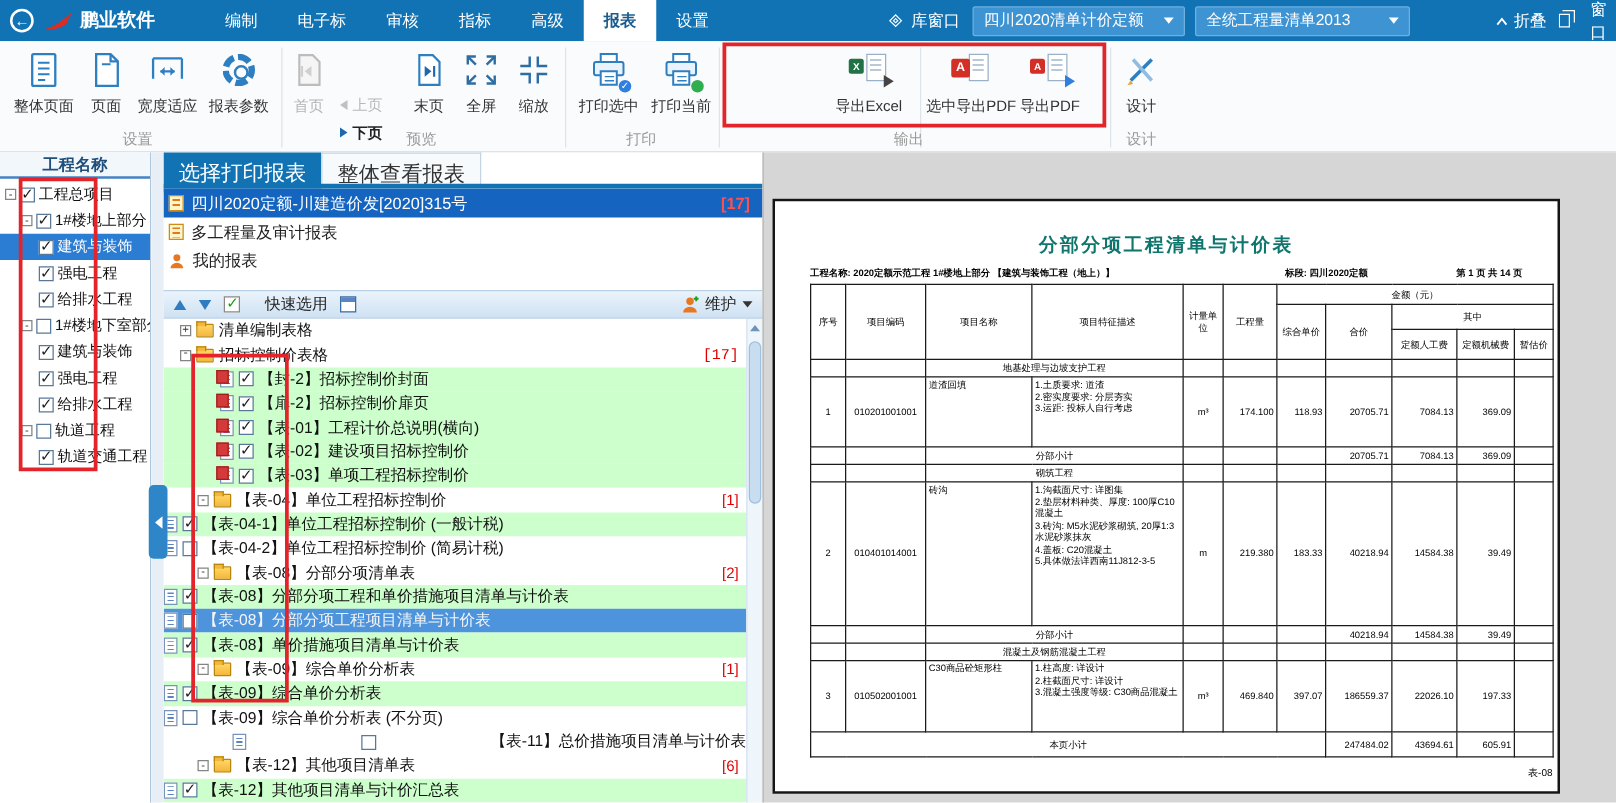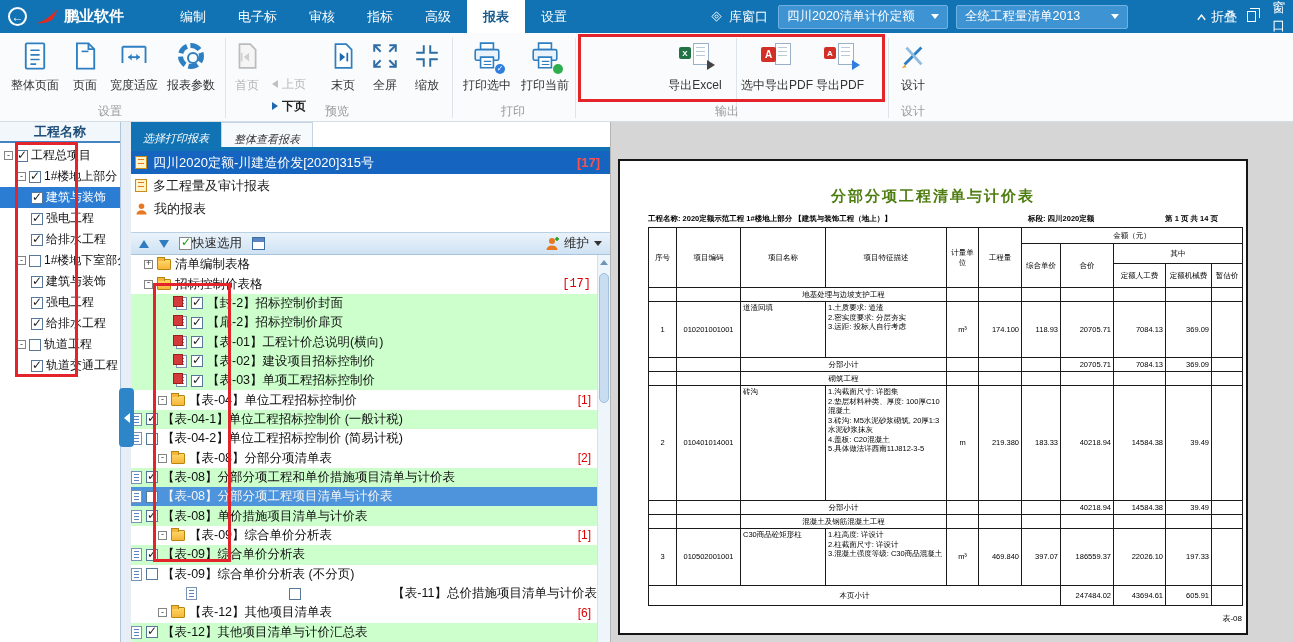--- a/index.html
+++ b/index.html
@@ -64,22 +64,22 @@
   .exp { width:9px; height:9px; border:1px solid #848484; background:#fff; flex:none;
     display:flex; align-items:center; justify-content:center; font-size:9px; line-height:1; color:#333; }
   .exp.m::after { content:"-"; margin-top:-1px; } .exp.p::after { content:"+"; margin-top:-1px; }
   .cb { width:12px; height:12px; background:#fff; border:1px solid #58789a; position:relative; flex:none; }
   .cb.on::after { content:"✓"; position:absolute; left:0px; top:-3px; font-size:12px; font-weight:bold; color:#1a1a1a; }
   .pad0 { padding-left:4px; } .pad1 { padding-left:17px; } .pad2 { padding-left:31px; }
 
   #midpanel { position:absolute; left:121px; top:122px; width:489px; height:520px; background:#fff; }
   .mstrip { position:absolute; left:0; top:0; width:10px; height:520px; background:#E7EEF6; }
   .tabbar { position:absolute; left:10px; top:0; width:479px; height:25px; display:flex; }
-  .ptab { height:25px; padding:16px 12px; display:flex; align-items:center; font-size:11px;
-    background:#F6FAFD; color:#333; border:1px solid #c3d5e4; border-bottom:none;font-style:italic; }
+  .ptab { height:25px; padding:16px 12px; display:flex; align-items:center; font-size:17px;
+    background:#F6FAFD; color:#333; border:1px solid #c3d5e4; border-bottom:none; }
   .ptab.active { background:#1173B4; color:#fff; border:none; }
   .bluebar { position:absolute; left:10px; top:25px; width:479px; height:4px; background:#1173B4; }
   .rlist { position:absolute; left:10px; top:29px; width:479px; height:81px; background:#fff; }
   .rlitem { height:23px; display:flex; align-items:center; gap:6px; padding-left:4px; font-size:13px; color:#222; }
   .rlitem.sel { background:#1565C0; color:#fff; }
   .rlitem .cnt { margin-left:auto; margin-right:10px; color:#FF5050; font-weight:bold; }
   .irep { width:12px; height:13px; background:#FFF3C8; border:1px solid #C98C1D; position:relative; flex:none; }
   .irep::after { content:""; position:absolute; left:2px; top:2px; right:2px; height:8px;
     background:repeating-linear-gradient(#E07820 0 1.5px,transparent 1.5px 4px); }
   .qbar { position:absolute; left:10px; top:110px; width:479px; height:23px;
@@ -113,21 +113,21 @@
   .tsup::after { content:""; width:0; height:0; border-left:4px solid transparent; border-right:4px solid transparent; border-bottom:5px solid #6f94b8; }
   .tsthumb { position:absolute; left:1px; top:18px; width:10px; height:130px; background:#C9DDF0; border:1px solid #9fc0de; border-radius:5px; }
 
   .collapser { position:absolute; left:119px; top:388px; width:15px; height:59px; background:#2E86C8;
     border-radius:4px; display:flex; align-items:center; justify-content:center; z-index:5; }
   .collapser::after { content:""; width:0; height:0; border-top:5px solid transparent; border-bottom:5px solid transparent; border-right:6px solid #fff; }
 
   
   #preview { position:absolute; left:610px; top:122px; width:683px; height:520px; background:#D6D6D6; border-left:1px solid #b5b5b5; }
   .sheet { position:absolute; left:7px; top:37px; width:630px; height:476px; background:#fff; border:2px solid #151515; }
-  .ptitle { position:absolute; left:0; top:26px; width:100%; text-align:center; font-size:15px; font-weight:bold; color:#4d7c0f; letter-spacing:2px; }
+  .ptitle { position:absolute; left:0; top:26px; width:100%; text-align:center; font-size:15px; font-weight:bold; color:#0f766e; letter-spacing:2px; }
   .pmeta { position:absolute; left:28px; top:53px; width:570px; display:flex; font-size:7.5px; font-weight:bold; color:#000; white-space:nowrap; }
   .pmeta .m2 { position:absolute; left:380px; } .pmeta .m3 { position:absolute; right:0; }
   .ptab2 { position:absolute; left:28px; top:66px; border-collapse:collapse; table-layout:fixed; }
   .ptab2 td { border:1px solid #1a1a1a; font-size:7.5px; line-height:9.5px; color:#000;
     padding:1px 2px; overflow:hidden; vertical-align:middle; }
   .ptab2 .c { text-align:center; } .ptab2 .r { text-align:right; }
   .ptab2 .t { text-align:left; vertical-align:top; }
   .ptab2 .pre { white-space:pre-line; }
   .pfoot { position:absolute; left:28px; top:452px; width:594px; text-align:right; font-size:8px; color:#000; }
 
@@ -426,21 +426,21 @@
             <path d="M1.5 13a5.5 4.6 0 0 1 11 0z" fill="#E87722"></path>
           </svg>
       </span>
       <span>我的报表</span>
     </div>
   </div>
 
   <div class="qbar">
     <span class="tri-u"></span>
     <span class="tri-d2"></span>
-    <span style="display:flex;align-items:center;gap:0">
+    <span style="display:flex;align-items:center;gap:20px">
       <span class="qchk"></span>
       <span>快速选用</span>
     </span>
     <span class="qsave"></span>
     <span class="mright">
       <svg width="14" height="14" viewBox="0 0 14 14">
           <circle cx="7" cy="4" r="3" fill="#E87722"></circle>
           <path d="M1.5 13a5.5 4.6 0 0 1 11 0z" fill="#E87722"></path>
           <path d="M10 2h4M12 0v4" stroke="#1ca01c" stroke-width="1.6"></path>
         </svg>

